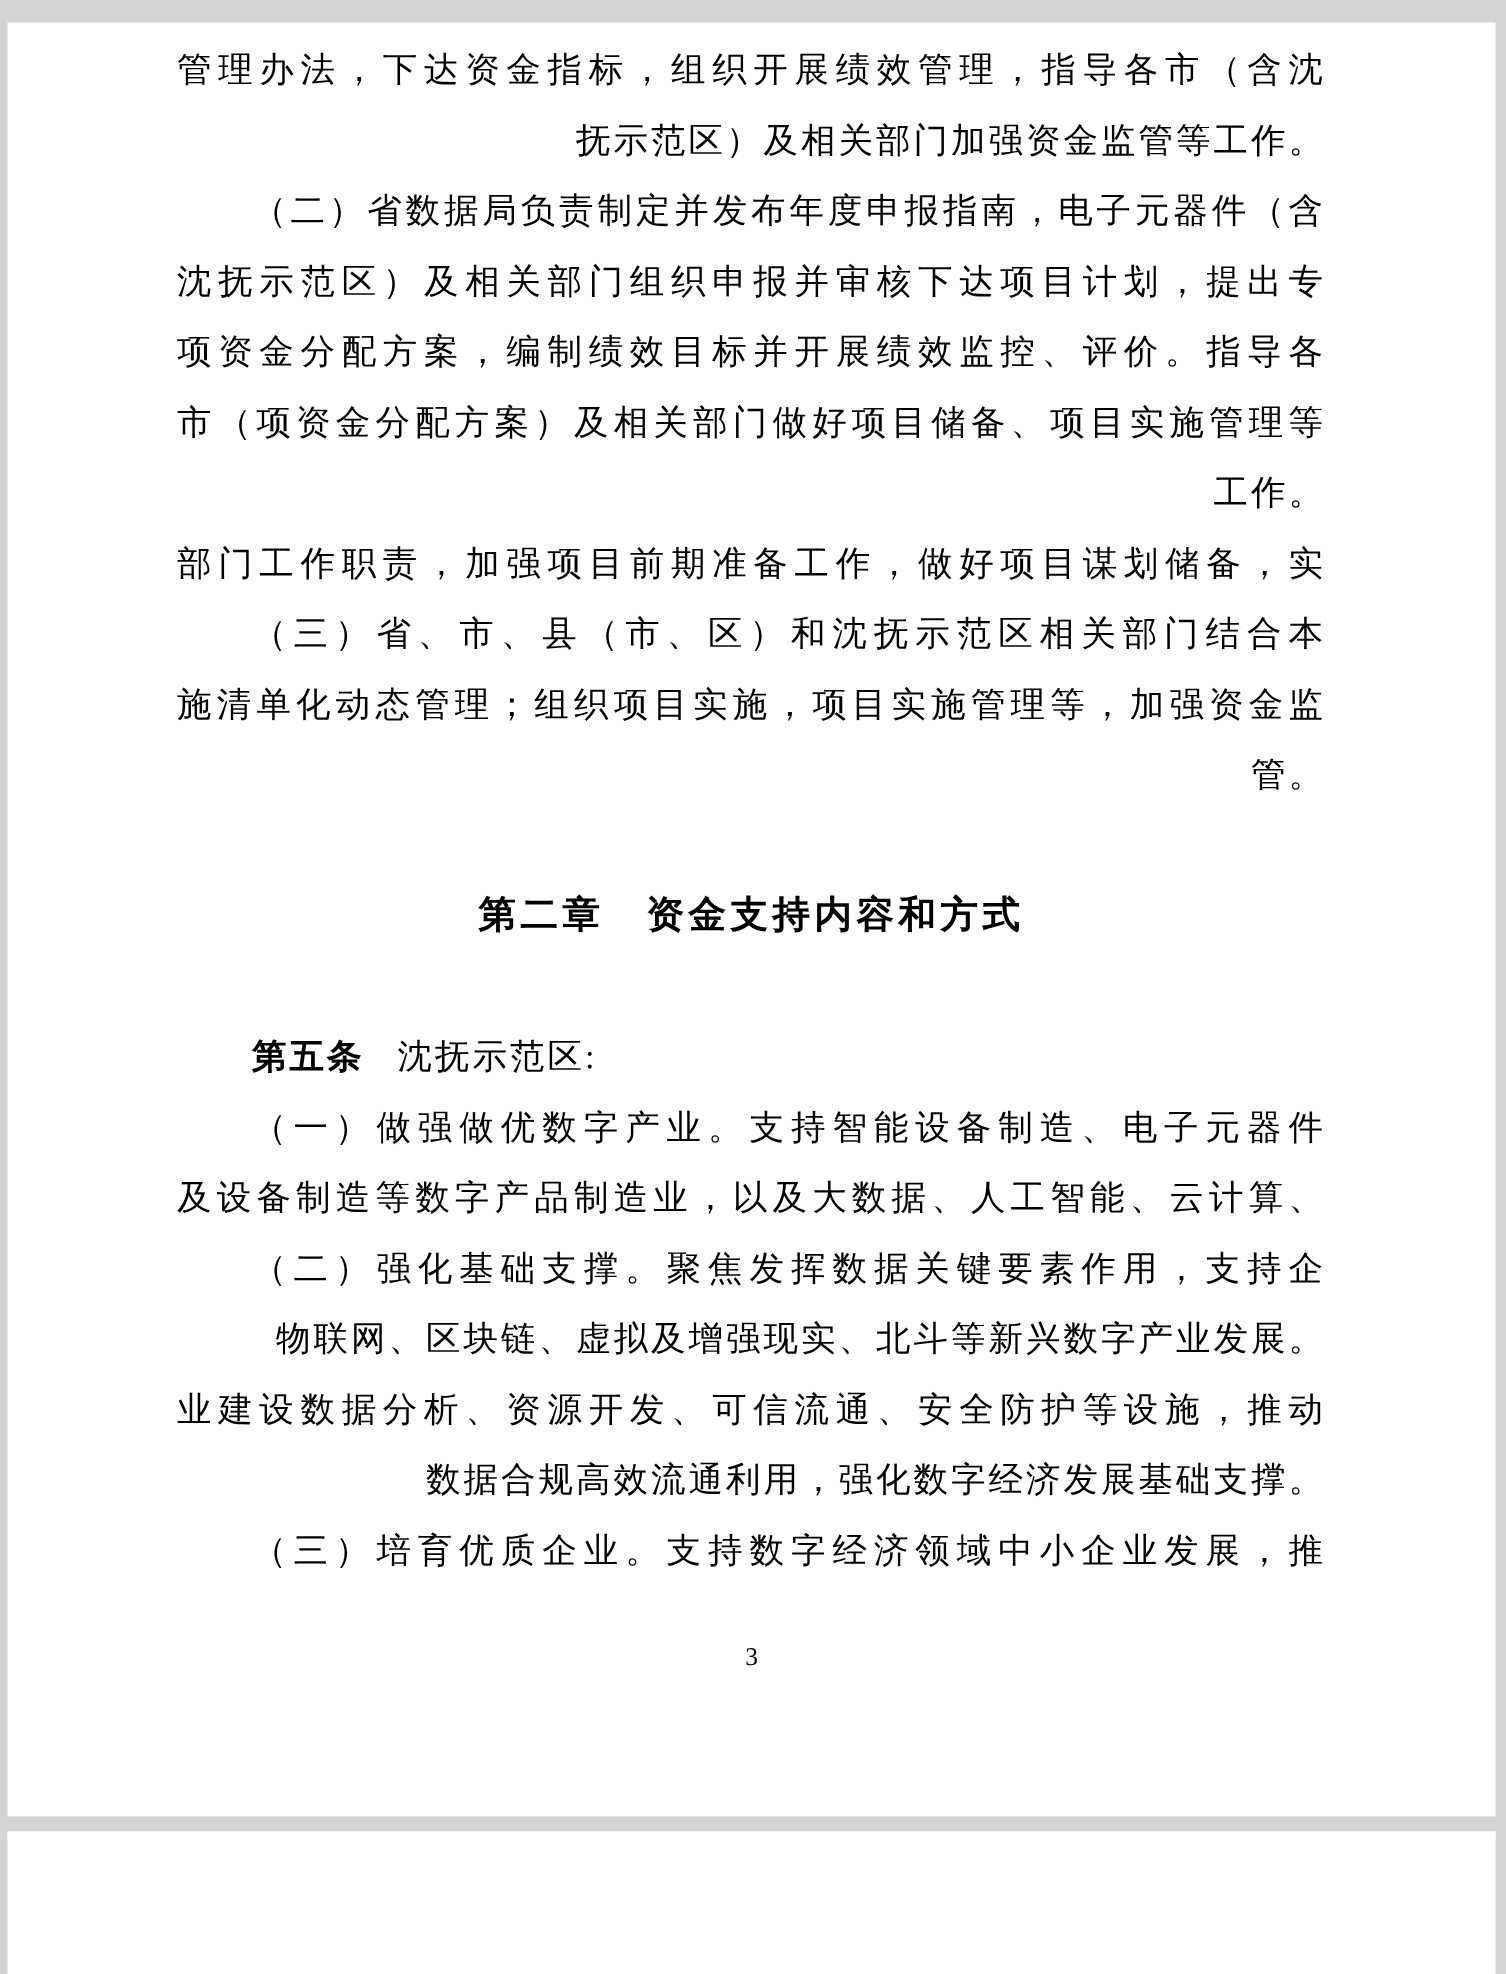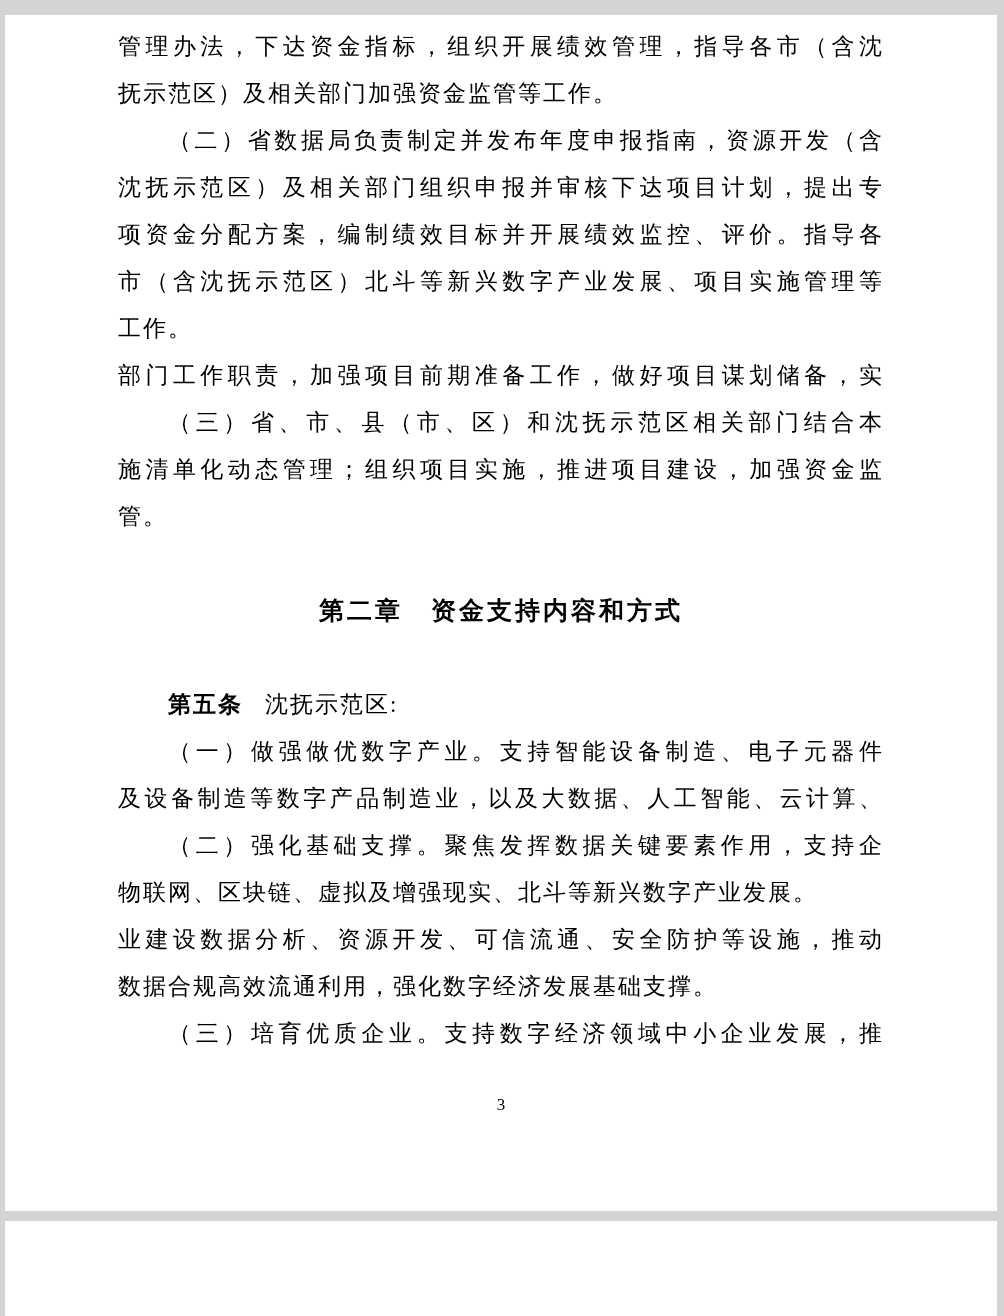--- a/index.html
+++ b/index.html
@@ -32,21 +32,21 @@
     line-height: 47px;
     font-size: 23px;
     letter-spacing: 2px;
     white-space: normal;
   }
   .just {
     text-align: justify;
     text-align-last: justify;
     text-justify: inter-character;
   }
-  .left { text-align: left; }
+  .left { text-align: right; }
   .indent { text-indent: 50px; }
   .blank { }
   .chapter {
     text-align: center;
     text-align-last: center;
     font-family: "Liberation Sans", "DejaVu Sans", sans-serif;
     font-weight: bold;
     font-size: 25px;
     letter-spacing: 3px;
   }
@@ -65,28 +65,28 @@
     letter-spacing: 0;
   }
 </style>
 </head>
 <body>
 
 <div class="paper" id="paper-1">
   <div class="content">
       <div class="line just">管理办法，下达资金指标，组织开展绩效管理，指导各市（含沈</div>
       <div class="line left">抚示范区）及相关部门加强资金监管等工作。</div>
-      <div class="line just indent">（二）省数据局负责制定并发布年度申报指南，资源开发（含</div>
+      <div class="line just indent">（二）省数据局负责制定并发布年度申报指南，电子元器件（含</div>
       <div class="line just">沈抚示范区）及相关部门组织申报并审核下达项目计划，提出专</div>
       <div class="line just">项资金分配方案，编制绩效目标并开展绩效监控、评价。指导各</div>
-      <div class="line just">市（含沈抚示范区）北斗等新兴数字产业发展、项目实施管理等</div>
+      <div class="line just">市（项资金分配方案）及相关部门做好项目储备、项目实施管理等</div>
       <div class="line left">工作。</div>
       <div class="line just">部门工作职责，加强项目前期准备工作，做好项目谋划储备，实</div>
       <div class="line just indent">（三）省、市、县（市、区）和沈抚示范区相关部门结合本</div>
-      <div class="line just">施清单化动态管理；组织项目实施，推进项目建设，加强资金监</div>
+      <div class="line just">施清单化动态管理；组织项目实施，项目实施管理等，加强资金监</div>
       <div class="line left">管。</div>
       <div class="line blank"></div>
       <div class="line chapter">第二章　资金支持内容和方式</div>
       <div class="line blank"></div>
       <div class="line article"><span class="art-label">第五条</span><span class="art-rest">沈抚示范区:</span></div>
       <div class="line just indent">（一）做强做优数字产业。支持智能设备制造、电子元器件</div>
       <div class="line just">及设备制造等数字产品制造业，以及大数据、人工智能、云计算、</div>
       <div class="line just indent">（二）强化基础支撑。聚焦发挥数据关键要素作用，支持企</div>
       <div class="line left">物联网、区块链、虚拟及增强现实、北斗等新兴数字产业发展。</div>
       <div class="line just">业建设数据分析、资源开发、可信流通、安全防护等设施，推动</div>

